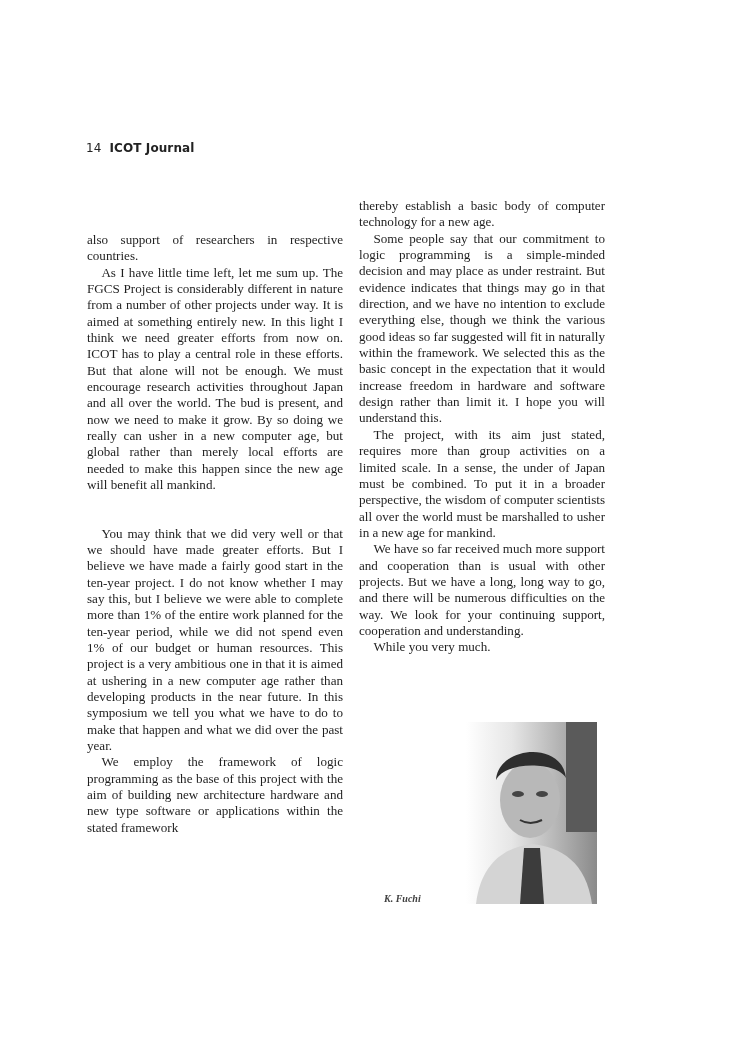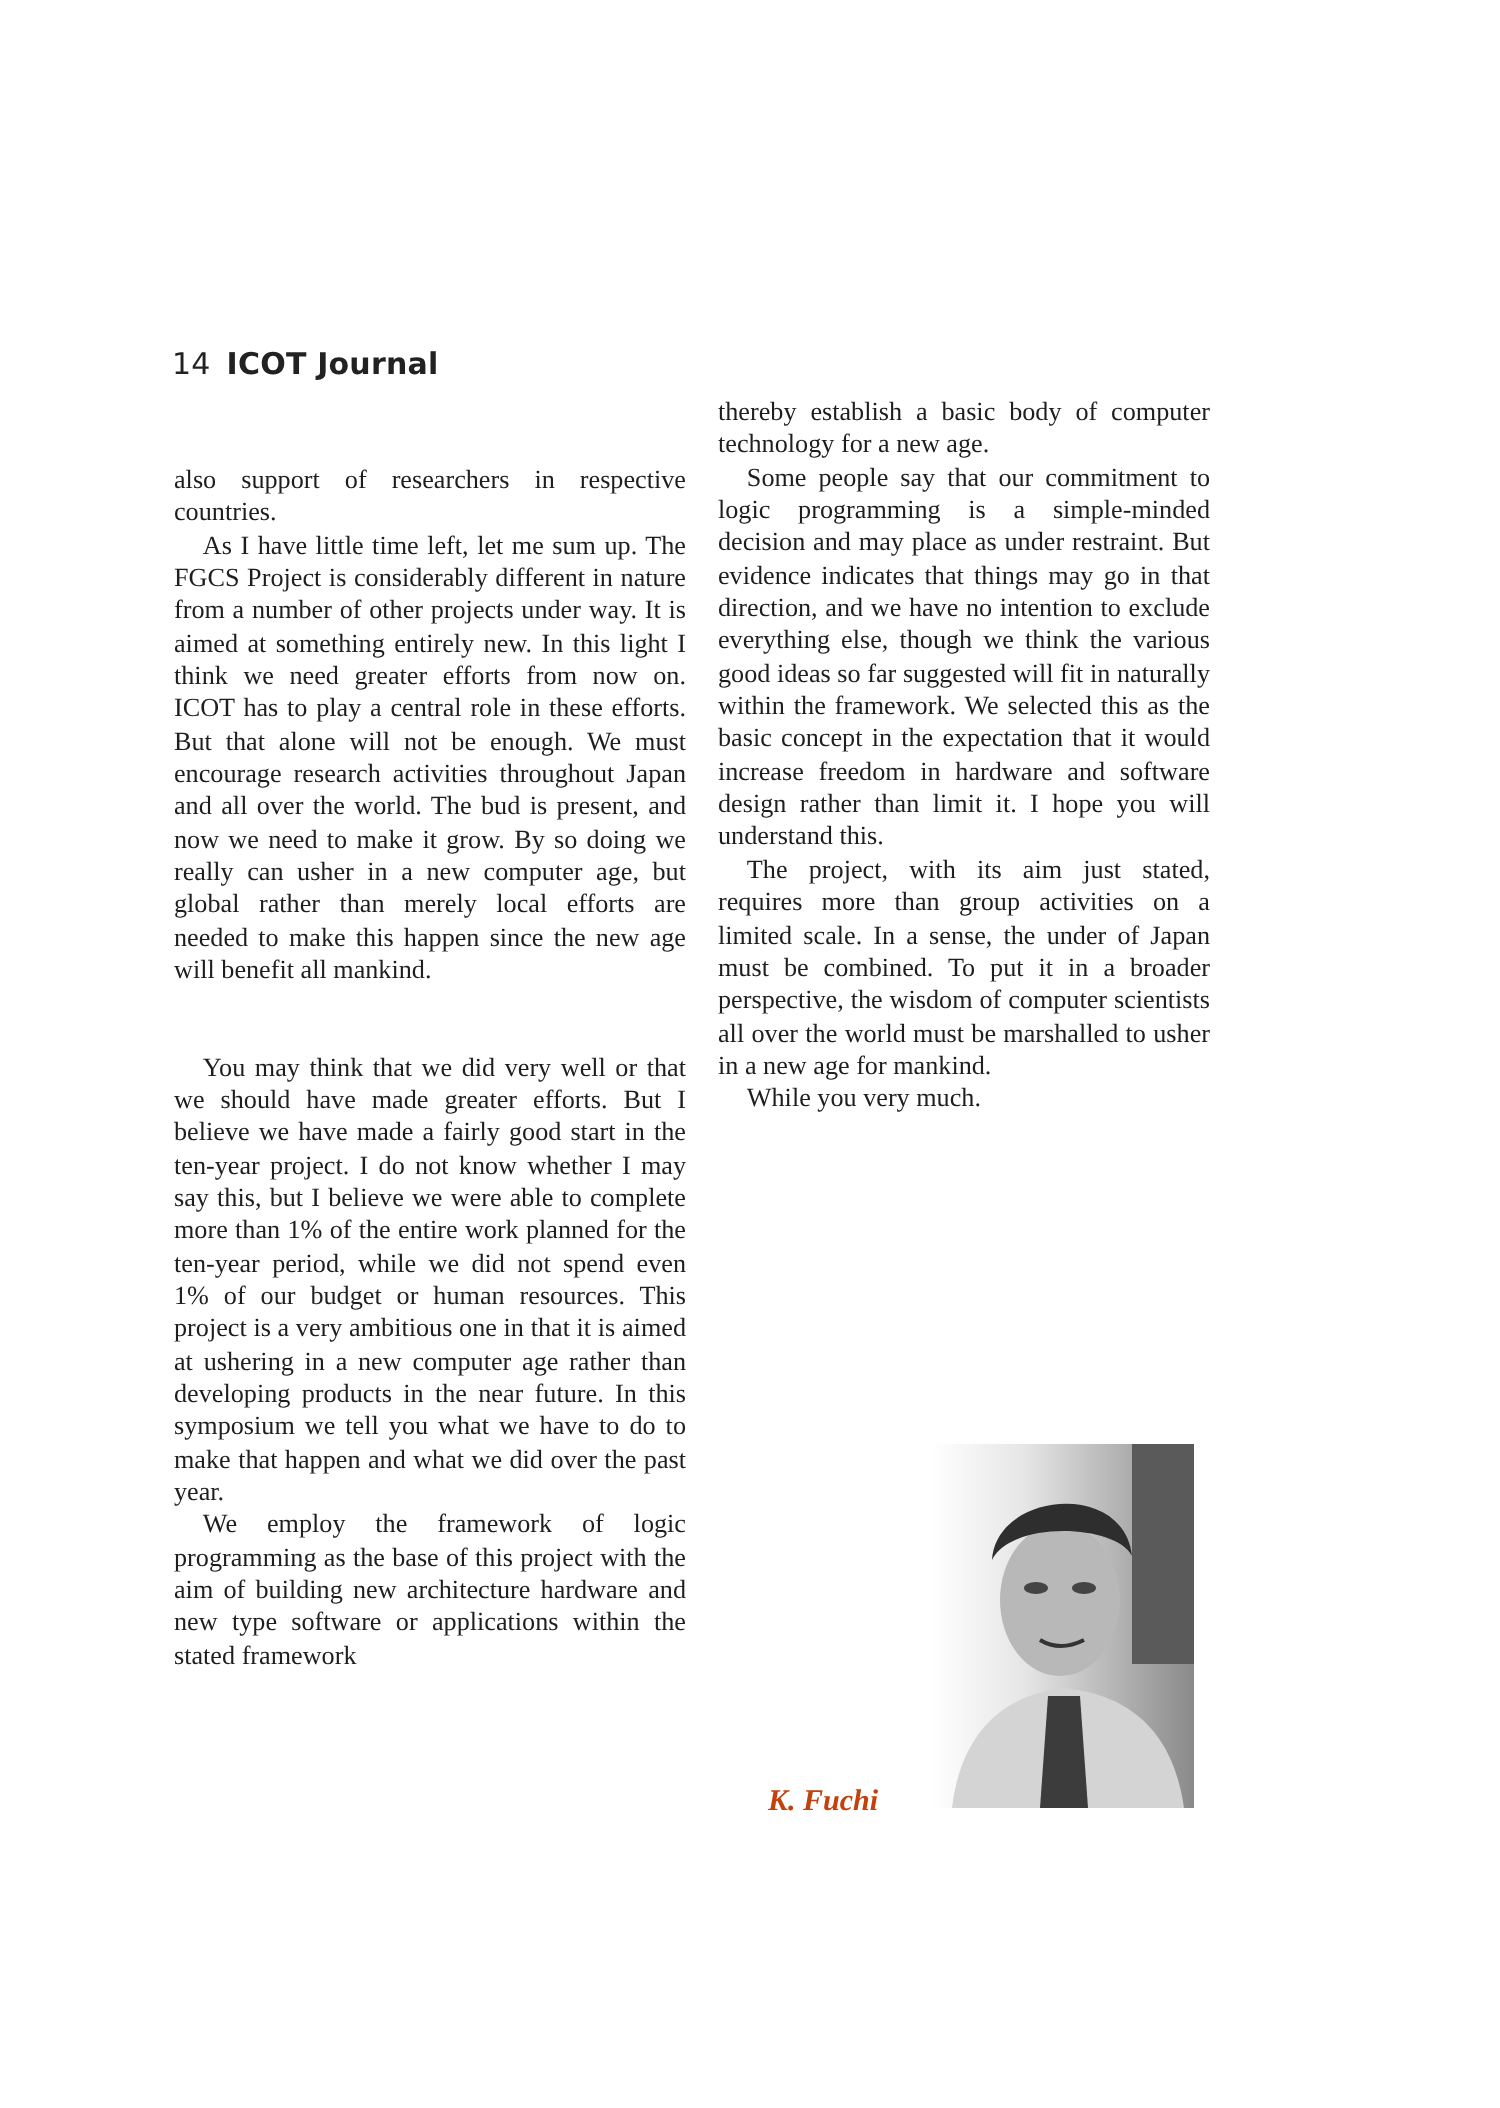--- a/index.html
+++ b/index.html
@@ -1,49 +1,50 @@
 <!DOCTYPE html>
 <html><head>
 <meta charset="utf-8">
 <style>
   html, body { margin: 0; padding: 0; background: #ffffff; }
   body { width: 750px; height: 1054px; position: relative; overflow: hidden;
          font-family: "Liberation Serif", "DejaVu Serif", serif; color: #1e1e1e; }
   .running-head { position: absolute; left: 86px; top: 141px; font-family: "DejaVu Sans", sans-serif;
-                  font-size: 15px; font-weight: bold; color: #222; letter-spacing: 0.1px; margin-top: 32px; }
+                  font-size: 12px; font-weight: bold; color: #222; letter-spacing: 0.1px; }
   .running-head .pg { margin-right: 8px; font-weight: normal; }
   .col { position: absolute; top: 198px; width: 256px; font-size: 13.1px; line-height: 16.35px;
          text-align: justify; hyphens: none; }
   .col.left { left: 87px; margin-top: 34px; }
   .col.right { left: 359px; width: 246px; }
   .col p { margin: 0; text-indent: 0; }
   .col p.ind { text-indent: 1.1em; }
   .col p.gap { margin-top: 32px; }
   .photo { position: absolute; left: 466px; top: 722px; width: 131px; height: 182px; }
-  .caption { position: absolute; left: 384px; top: 893px; font-size: 15px; font-style: italic;
-             font-weight: bold; color: #c2410c; }
+  .caption { position: absolute; left: 384px; top: 893px; font-size: 10px; font-style: italic;
+             font-weight: bold; color: #404040; }
 </style>
 </head>
 <body>
 
 <div class="running-head">
   <span class="pg">14</span><span>ICOT Journal</span>
 </div>
 
 <div class="col left">
   <p>also support of researchers in respective countries.</p>
   <p class="ind">As I have little time left, let me sum up. The FGCS Project is considerably different in nature from a number of other projects under way. It is aimed at something entirely new. In this light I think we need greater efforts from now on. ICOT has to play a central role in these efforts. But that alone will not be enough. We must encourage research activities throughout Japan and all over the world. The bud is present, and now we need to make it grow. By so doing we really can usher in a new computer age, but global rather than merely local efforts are needed to make this happen since the new age will benefit all mankind.</p>
   <p class="ind gap">You may think that we did very well or that we should have made greater efforts. But I believe we have made a fairly good start in the ten-year project. I do not know whether I may say this, but I believe we were able to complete more than 1% of the entire work planned for the ten-year period, while we did not spend even 1% of our budget or human resources. This project is a very ambitious one in that it is aimed at ushering in a new computer age rather than developing products in the near future. In this symposium we tell you what we have to do to make that happen and what we did over the past year.</p>
   <p class="ind">We employ the framework of logic programming as the base of this project with the aim of building new architecture hardware and new type software or applications within the stated framework</p>
 </div>
 
 <div class="col right">
   <p>thereby establish a basic body of computer technology for a new age.</p>
   <p class="ind">Some people say that our commitment to logic programming is a simple-minded decision and may place as under restraint. But evidence indicates that things may go in that direction, and we have no intention to exclude everything else, though we think the various good ideas so far suggested will fit in naturally within the framework. We selected this as the basic concept in the expectation that it would increase freedom in hardware and software design rather than limit it. I hope you will understand this.</p>
   <p class="ind">The project, with its aim just stated, requires more than group activities on a limited scale. In a sense, the under of Japan must be combined. To put it in a broader perspective, the wisdom of computer scientists all over the world must be marshalled to usher in a new age for mankind.</p>
+  <p class="ind">We have so far received much more support and cooperation than is usual with other projects. But we have a long, long way to go, and there will be numerous difficulties on the way. We look for your continuing support, cooperation and understanding.</p>
   <p class="ind">While you very much.</p>
 </div>
 
 <svg class="photo" viewBox="0 0 131 182">
   <defs>
     <linearGradient id="bg" x1="0" y1="0" x2="1" y2="0">
       <stop offset="0" stop-color="#ffffff"></stop>
       <stop offset="0.35" stop-color="#e6e6e6"></stop>
       <stop offset="1" stop-color="#8a8a8a"></stop>
     </linearGradient>

